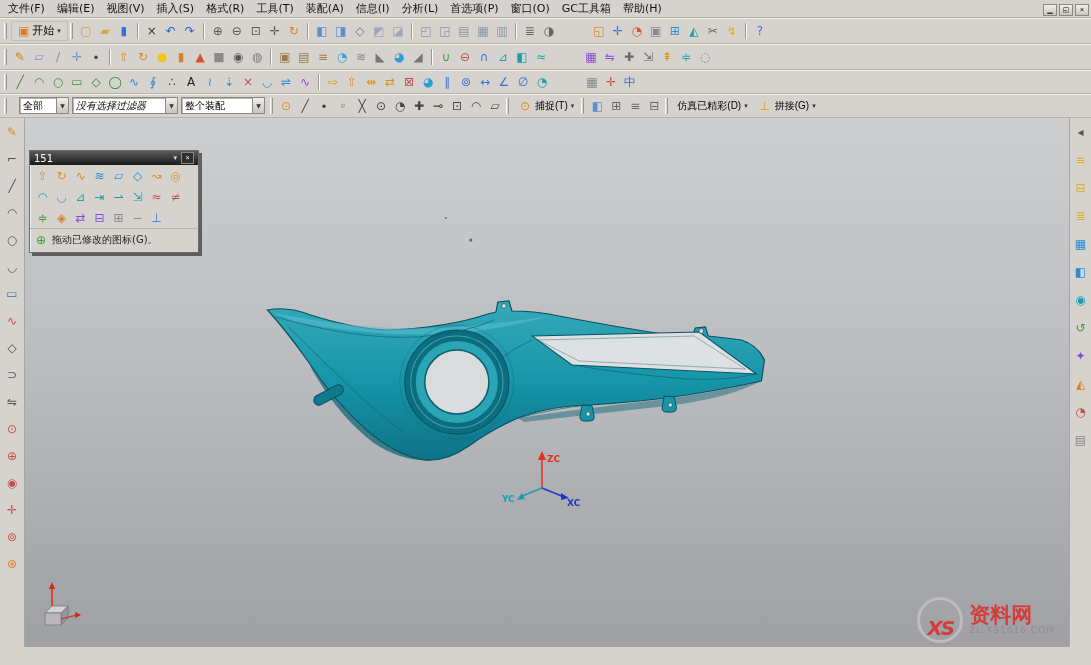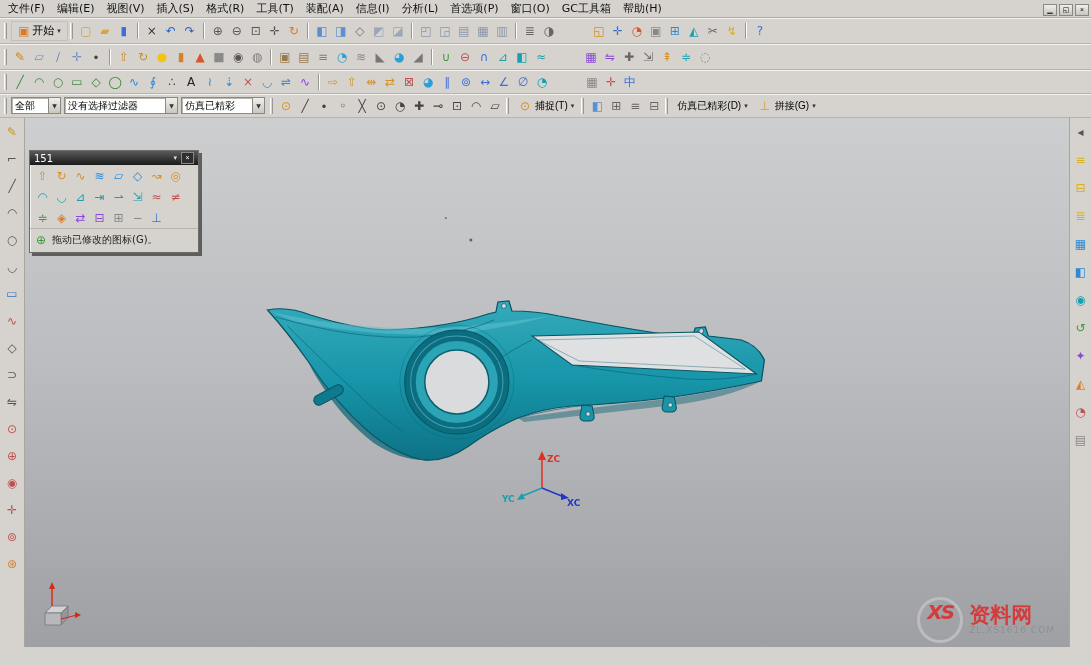--- a/index.html
+++ b/index.html
@@ -42,21 +42,21 @@
     background:#d6d3ce; border:1px solid #c2c0b9; font-size:11px; }
   .start-ico { color:#e07820; font-size:12px; }
   .dd { font-size:7px; color:#333; }
 
   
   .selbox { display:flex; align-items:center; justify-content:space-between; height:17px;
     background:#fff; border:1px solid #8a887f; box-shadow:inset 1px 1px 0 #b8b6af;
     font-size:10px; padding:0 0 0 3px; margin-right:3px; white-space:nowrap; overflow:hidden; }
   .selbox .dd { background:linear-gradient(#f0efec,#c9c6bf); border-left:1px solid #8a887f;
     width:12px; height:15px; font-size:6px; line-height:15px; text-align:center; flex:0 0 12px; }
-  .w1 { width:50px; } .w2 { width:114px; } .w3 { width:84px; }
+  .w1 { width:50px;margin-left:8px; } .w2 { width:106px;font-style:italic; } .w3 { width:84px; }
   .label-btn { display:flex; align-items:center; gap:3px; height:18px; padding:0 5px;
     font-size:10px; background:transparent; border:none; white-space:nowrap; }
   .label-btn .tbi { width:14px; }
 
   
   .workspace { display:flex; height:529px; flex:0 0 529px; }
   .vstrip { background:#d6d3ce; display:flex; flex-direction:column; align-items:center; padding-top:5px; }
   .left-strip { width:25px; border-right:1px solid #a8a69f; gap:9px; }
   .right-strip { width:22px; border-left:1px solid #a8a69f; gap:10px; }
   .canvas { flex:1; position:relative; overflow:hidden;
@@ -73,21 +73,21 @@
     background:#2e2e2e; color:#fff; border:1px solid #888; }
   .pal-row { display:flex; gap:2px; padding:2px 4px; }
   .pal-row .tbi { width:17px; height:17px; line-height:16px; }
   .pal-footer { display:flex; align-items:center; gap:4px; font-size:10px; padding:2px 4px 3px;
     border-top:1px solid #b5b3ac; color:#222; white-space:nowrap; }
   .pal-footer .tbi { width:14px; color:#3a9a3a; }
 
   
   .watermark { position:absolute; right:14px; bottom:4px; display:flex; align-items:center; gap:6px; }
   .wm-circle { width:46px; height:46px; border:3px solid #bdbdc1; border-radius:50%;
-    display:flex; align-items:flex-start; justify-content:center; }
+    display:flex; align-items:flex-end; justify-content:center; }
   .wm-x { font-style:italic; font-weight:bold; font-size:20px; color:#d43c3c; letter-spacing:-2px; }
   .wm-col { display:flex; flex-direction:column; line-height:1.05; }
   .wm-name { color:#d43c3c; font-size:21px; font-weight:bold; }
   .wm-url { color:#8f8f95; font-size:9px; letter-spacing:1px; }
 </style>
 </head>
 <body>
 
 <div class="app">
 
@@ -256,21 +256,21 @@
     <span class="grip"></span>
     <span class="selbox w1">
       <span>全部</span>
       <span class="dd">▼</span>
     </span>
     <span class="selbox w2">
       <span>没有选择过滤器</span>
       <span class="dd">▼</span>
     </span>
     <span class="selbox w3">
-      <span>仿真已精彩</span>
+      <span>整个装配</span>
       <span class="dd">▼</span>
     </span>
     <span class="grip"></span>
     <span class="icons">
 
     <span class="tbi" style="color: rgb(216, 144, 32);">⊙</span>
         <span class="tbi" style="color: rgb(68, 68, 68);">╱</span>
         <span class="tbi" style="color: rgb(68, 68, 68);">∙</span>
         <span class="tbi" style="color: rgb(68, 68, 68);">◦</span>
         <span class="tbi" style="color: rgb(68, 68, 68);">╳</span>

